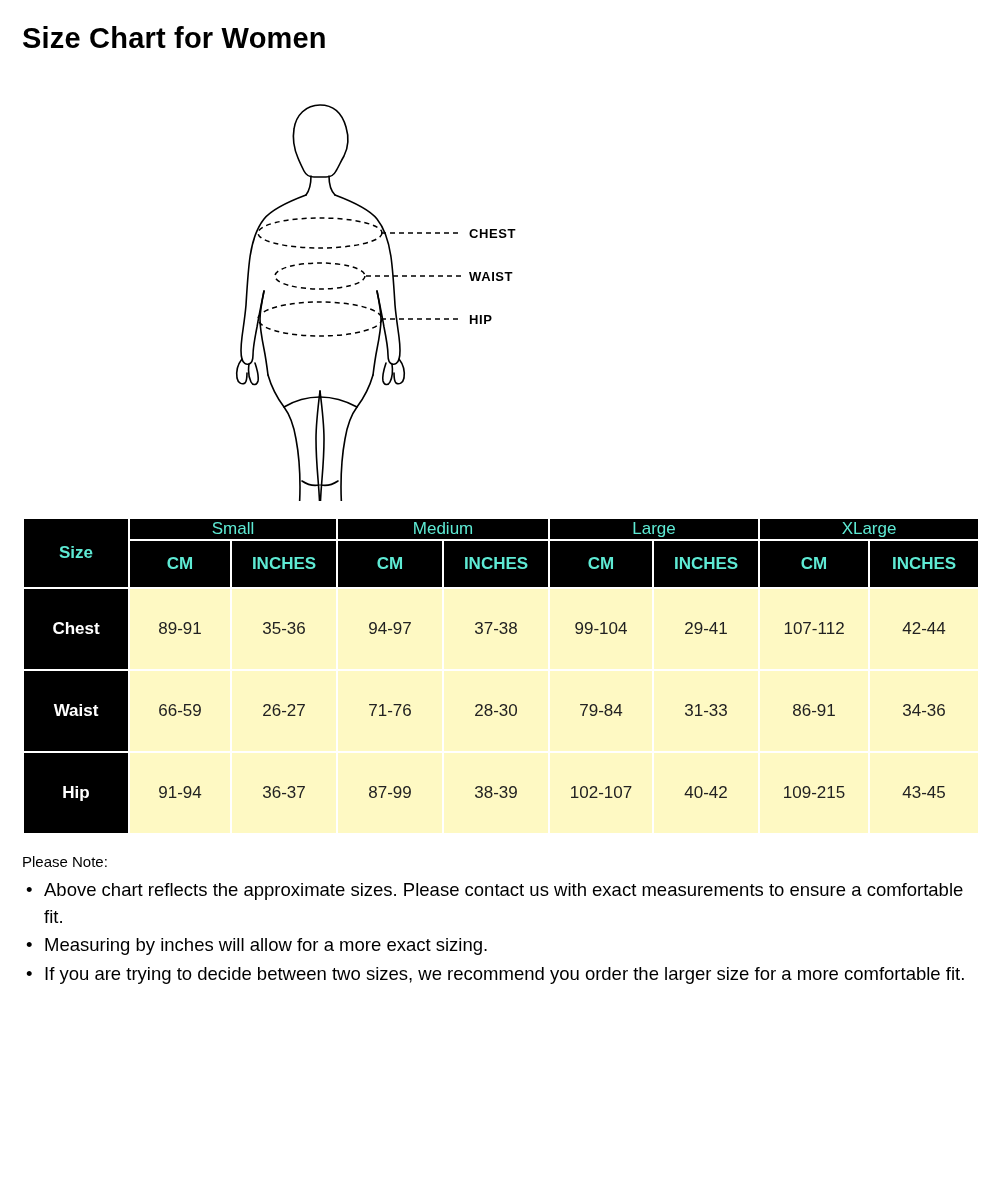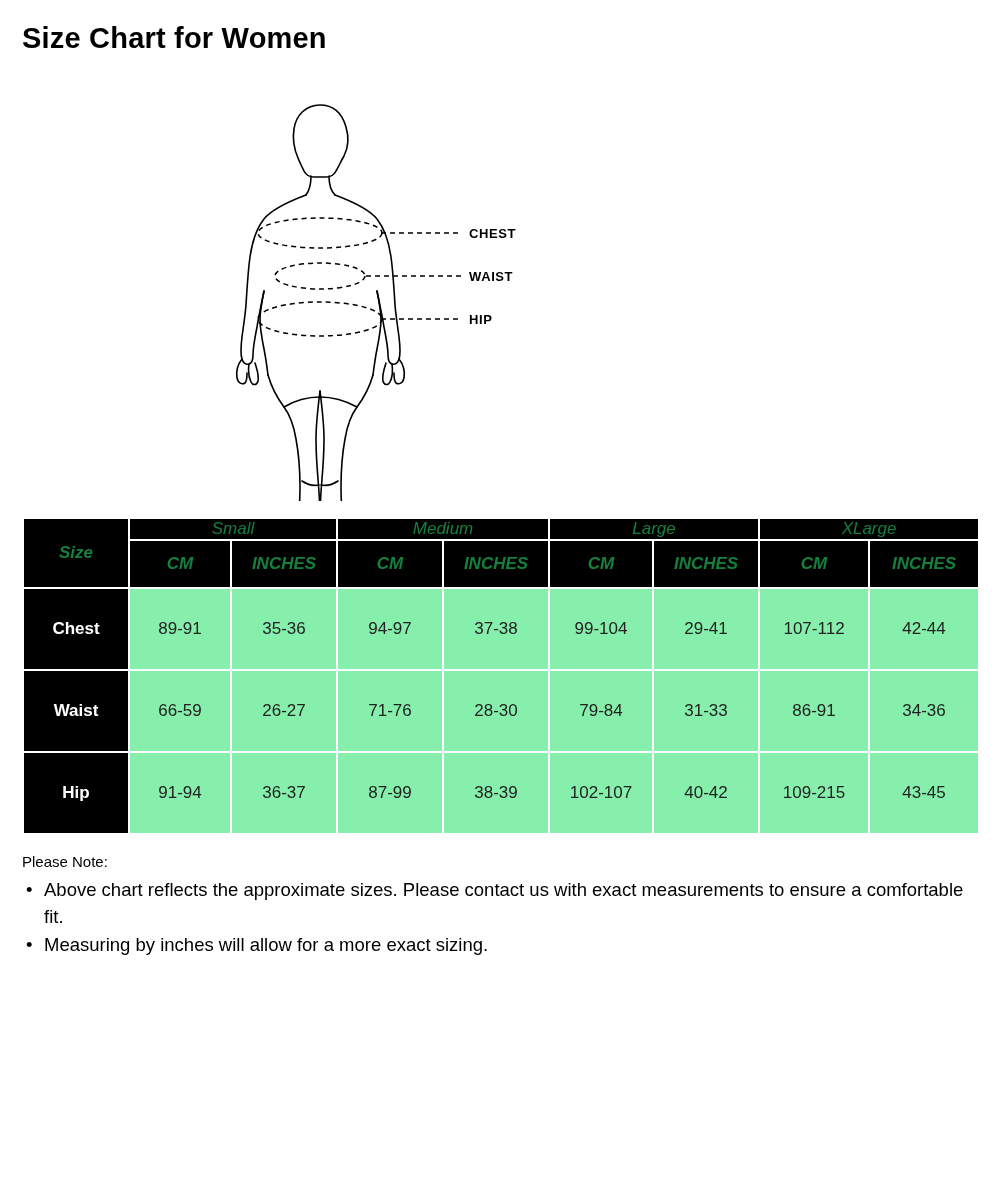--- a/index.html
+++ b/index.html
@@ -44,44 +44,43 @@
   }
   table.size-table td, table.size-table th {
     border: 2px solid #ffffff;
     text-align: center;
     vertical-align: middle;
     font-size: 17px;
     padding: 0;
   }
   .hdr {
     background: #000000;
-    color: #15803d;
-    font-weight: bold;
-    font-style: italic;
+    color: #5eead4;
+    font-weight: bold;
   }
   .hdr-size {
     font-size: 19px;
   }
   .hdr-group {
     font-size: 19px;
     font-weight: normal;
   }
   .hdr-unit {
     font-size: 16px;
     font-weight: bold;
     height: 46px;
   }
   .row-label {
     background: #000000;
     color: #ffffff;
     font-weight: bold;
     font-size: 19px;
   }
   .cell {
-    background: #86efac;
+    background: #fef9c3;
     color: #222222;
     font-size: 17px;
     height: 80px;
     margin-left: 30px;
   }
   .notes {
     margin-top: 16px;
     font-size: 18.5px;
     line-height: 1.45;
   }
@@ -254,16 +253,17 @@
         <td class="cell">43-45</td>
       </tr>
     </tbody>
   </table>
 
   <div class="notes">
     <p class="notes-title">Please Note:</p>
     <ul>
       <li>Above chart reflects the approximate sizes. Please contact us with exact measurements to ensure a comfortable fit.</li>
       <li>Measuring by inches will allow for a more exact sizing.</li>
+      <li>If you are trying to decide between two sizes, we recommend you order the larger size for a more comfortable fit.</li>
     </ul>
   </div>
 
 </div>
 
 </body></html>

